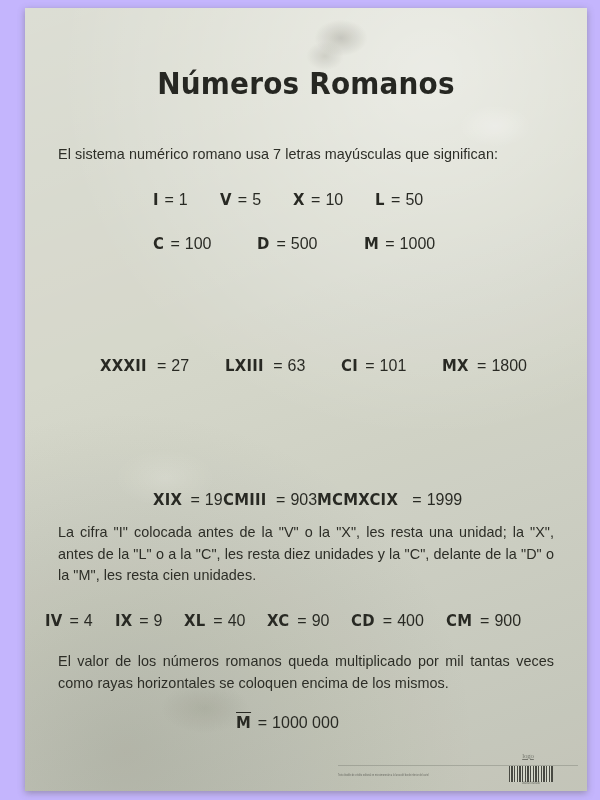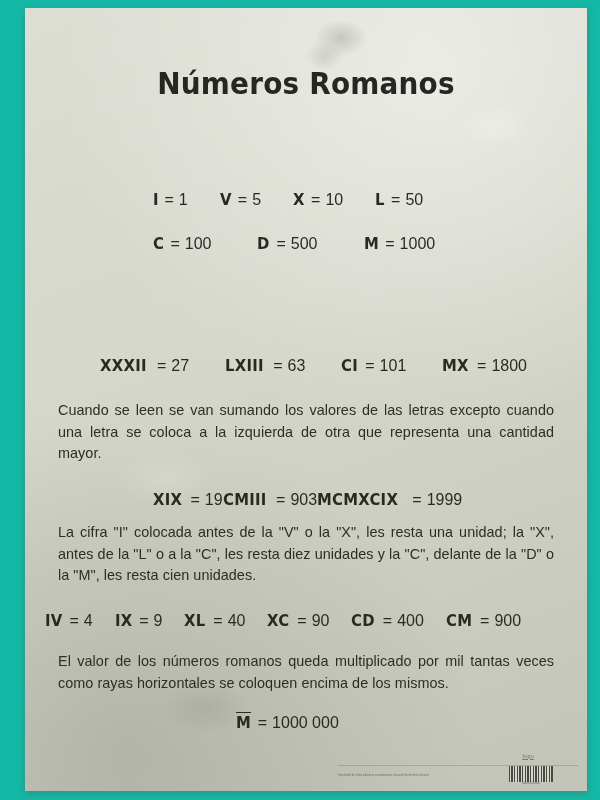--- a/index.html
+++ b/index.html
@@ -12,21 +12,21 @@
     height: 800px;
     overflow: hidden;
     font-family: "Liberation Sans", sans-serif;
   }
 
   
   #scan-frame {
     position: relative;
     width: 600px;
     height: 800px;
-    background: #14b8a6;
+    background: #c4b5fd;
   }
 
   
   #poster {
     position: absolute;
     left: 25px;
     top: 8px;
     width: 562px;
     height: 783px;
     background: #d6d8cc;
@@ -233,20 +233,21 @@
 
   <div id="poster">
 
     <div id="paper-shade-a"></div>
     <div id="paper-shade-b"></div>
 
     <div id="content">
 
       <h1 class="title">Números Romanos</h1>
 
+      <div class="para" style="top:136px;">El sistema numérico romano  usa 7 letras mayúsculas que significan:</div>
 
       <div class="row" style="left:128px; top:182px; gap:32px;">
         <span class="pair">
           <span class="sym">I</span>
           <span class="eq">=</span>
           <span class="val">1</span>
         </span>
         <span class="pair">
           <span class="sym">V</span>
           <span class="eq">=</span>
@@ -299,21 +300,20 @@
           <span class="eq">=</span>
           <span class="val">101</span>
         </span>
         <span class="pair">
           <span class="sym">MX</span>
           <span class="eq">=</span>
           <span class="val">1800</span>
         </span>
       </div>
 
-      <div class="para justified" style="top:392px;">Cuando se leen se van sumando los valores de las letras excepto cuando una letra se coloca a la izquierda de otra que representa una cantidad mayor.</div>
 
       <div class="row" style="left:128px; top:482px; align-items:flex-end;">
         <span class="pair">
           <span class="sym">XIX</span>
           <span class="eq">=</span>
           <span class="val">19</span>
         </span>
         <span class="pair">
           <span class="sym">CMIII</span>
           <span class="eq">=</span>

